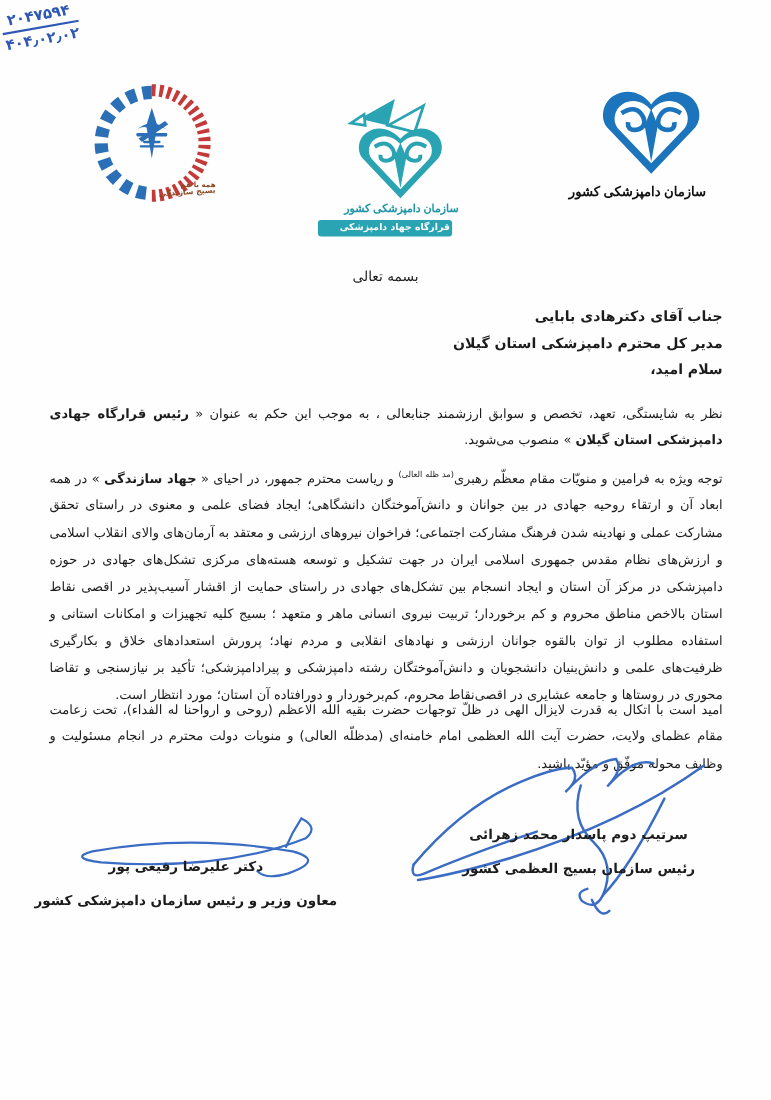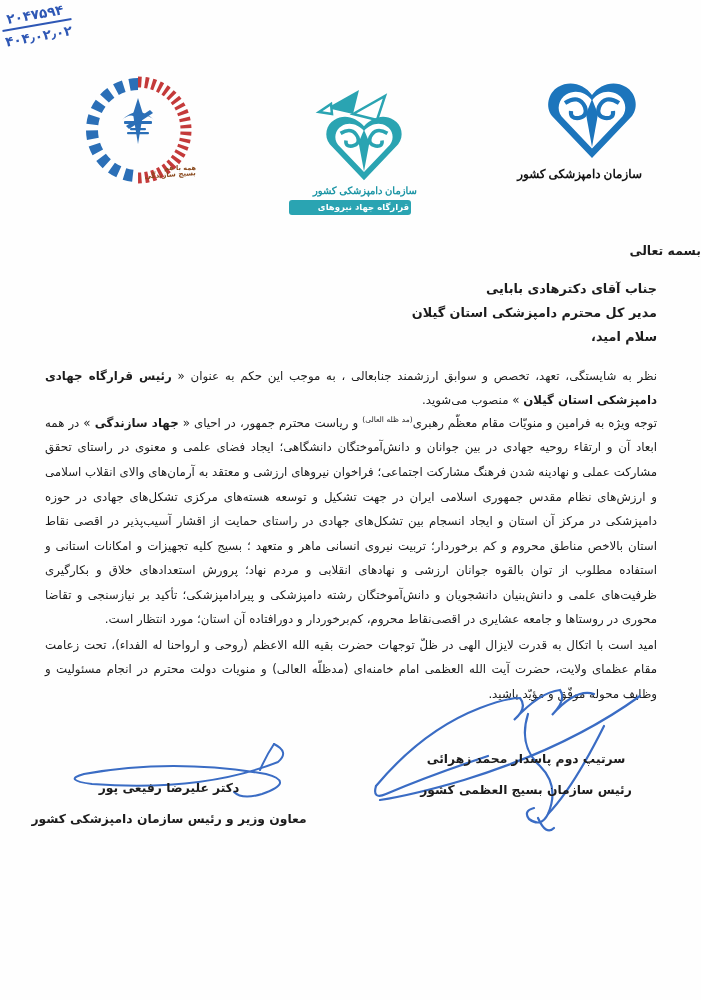--- a/index.html
+++ b/index.html
@@ -36,26 +36,26 @@
   .org-callig.black{color:#111;font-size:12px;margin-top:2px;letter-spacing:-0.5px;}
   .org-callig.teal{color:#1e96a6;font-size:10px;margin-top:0px;letter-spacing:-0.5px;}
   .banner{
     margin:3px auto 0 auto;width:118px;
     background:#2aa4b2;color:#fff;
     font-size:8.5px;font-weight:bold;
     border-radius:3px;padding:2.5px 2px;
   }
 
   
-  .besmele{position:absolute;top:243px;left:0;width:100%;font-weight:bold;font-size:12.5px;}
+  .besmele{position:absolute;top:243px;left:0;width:100%;text-align:center;font-weight:normal;font-size:12.5px;}
   .col{position:absolute;left:45px;width:612px;}
   .recipient{top:277px;font-weight:bold;font-size:12.8px;line-height:24px;text-align:right;}
   .para{font-size:11.8px;line-height:24.6px;text-align:justify;text-justify:inter-word;}
   .p1{top:352px;}
-  .p2{top:396px;}
+  .p2{top:408px;}
   .p3{top:621px;}
   .bold{font-weight:bold;}
   .sup{font-size:7.5px;vertical-align:super;}
 
   
   .sig-text{position:absolute;font-weight:bold;font-size:12.3px;text-align:center;line-height:31px;}
   .sig-right{top:744px;left:395px;width:262px;}
   .sig-left{top:729px;left:28px;width:282px;margin-top:44px;}
   .sig-svg{position:absolute;pointer-events:none;}
   .sig-svg-right{left:368px;top:668px;}
@@ -102,21 +102,21 @@
 
       <g transform="translate(12,24) scale(0.9)">
         <path d="M50 78 L12 38 C5 29 8 16 17 11 C28 4 41 8 50 18 C59 8 72 4 83 11 C92 16 95 29 88 38 Z" fill="#2aa4b2"></path>
         <path d="M50 78 L12 38 C5 29 8 16 17 11 C28 4 41 8 50 18 C59 8 72 4 83 11 C92 16 95 29 88 38 Z" fill="#fff" transform="translate(50,40) scale(0.76) translate(-50,-40)"></path>
         <path d="M50 22 L56 36 L50 68 L44 36 Z" fill="#2aa4b2"></path>
         <path d="M24 26 Q37 18 43 30 Q46 38 37 40 Q29 41 30 34" fill="none" stroke="#2aa4b2" stroke-width="4"></path>
         <path d="M76 26 Q63 18 57 30 Q54 38 63 40 Q71 41 70 34" fill="none" stroke="#2aa4b2" stroke-width="4"></path>
       </g>
     </svg>
     <div class="org-callig teal">سازمان دامپزشکی کشور</div>
-    <div class="banner">قرارگاه جهاد نیروهای</div>
+    <div class="banner">قرارگاه جهاد دامپزشکی</div>
   </div>
 
   <div class="logo logo-right">
     <svg width="100" height="86" viewBox="0 0 100 86">
       <path d="M50 82 L10 40 C3 31 6 17 16 11 C28 4 42 8 50 19 C58 8 72 4 84 11 C94 17 97 31 90 40 Z" fill="#1c75bc"></path>
       <path d="M50 82 L10 40 C3 31 6 17 16 11 C28 4 42 8 50 19 C58 8 72 4 84 11 C94 17 97 31 90 40 Z" fill="#fff" transform="translate(50,42) scale(0.76) translate(-50,-42)"></path>
       <path d="M50 23 L56 38 L50 71 L44 38 Z" fill="#1c75bc"></path>
       <path d="M23 27 Q37 18 43 31 Q46 40 37 42 Q28 43 29 35" fill="none" stroke="#1c75bc" stroke-width="4.2"></path>
       <path d="M77 27 Q63 18 57 31 Q54 40 63 42 Q72 43 71 35" fill="none" stroke="#1c75bc" stroke-width="4.2"></path>
     </svg>

